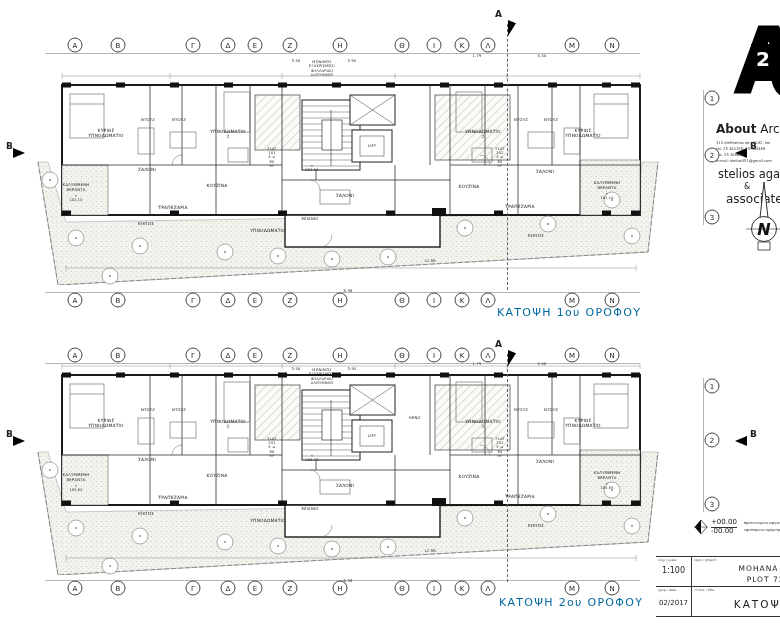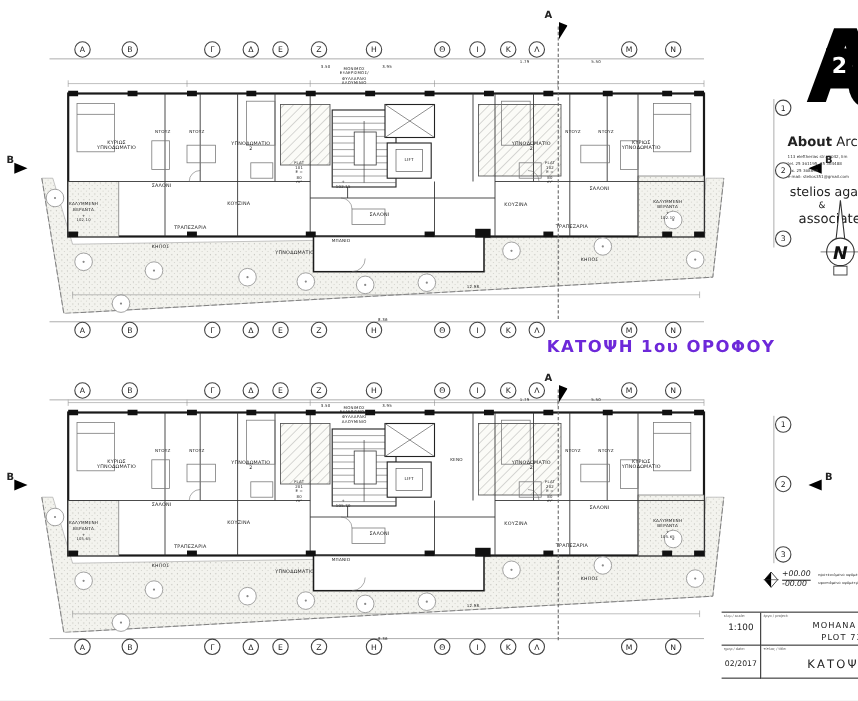--- a/index.html
+++ b/index.html
@@ -4,21 +4,21 @@
 <style>
   html,body{margin:0;padding:0;background:#e8e8e8;}
   .sheet{position:relative;width:780px;height:637px;background:#fff;overflow:hidden;
          font-family:"DejaVu Sans",sans-serif;color:#222;}
   .abs{position:absolute;}
   .lbl{position:absolute;transform:translate(-50%,-50%);white-space:pre-line;text-align:center;
        color:#222;line-height:1.2;letter-spacing:.2px;}
   .gb{position:absolute;width:13px;height:13px;border:1px solid #444;border-radius:50%;
       transform:translate(-50%,-50%);display:flex;align-items:center;justify-content:center;
       font-size:7px;background:#fff;z-index:5;}
-  .plan-title{position:absolute;font-size:15px;letter-spacing:1.3px;font-weight:700;color:#6d28d9;}
+  .plan-title{position:absolute;font-size:11px;letter-spacing:1.3px;font-weight:400;color:#0369a1;}
   .hline{position:absolute;height:0;border-top:0.7px solid #b5b5b5;}
   .vline{position:absolute;width:0;border-left:0.7px solid #b5b5b5;}
   .secline{position:absolute;width:0;border-left:1px dashed #666;}
   .aflag{position:absolute;width:8px;height:16px;background:#000;clip-path:polygon(0 0,100% 20%,0 100%);}
   .amark{position:absolute;font-size:9px;font-weight:bold;}
   .btri-r{position:absolute;width:0;height:0;border-top:5px solid transparent;
           border-bottom:5px solid transparent;border-left:12px solid #000;}
   .btri-l{position:absolute;width:0;height:0;border-top:5px solid transparent;
           border-bottom:5px solid transparent;border-right:12px solid #000;}
   .bmark{position:absolute;font-size:9px;font-weight:bold;}
@@ -28,21 +28,21 @@
   .logo-2{position:absolute;left:751px;top:44px;width:24px;height:30px;background:#000;color:#fff;
           font-size:20px;font-weight:bold;display:flex;align-items:center;justify-content:center;z-index:2;}
   .logo-blob{position:absolute;left:771px;top:52px;width:34px;height:46px;background:#000;border-radius:50%;}
   .about{position:absolute;left:716px;top:122px;font-size:12px;white-space:nowrap;}
   .addr{position:absolute;left:716px;top:141px;font-size:3.7px;line-height:1.6;white-space:nowrap;color:#333;}
   .principal{position:absolute;left:718px;top:167px;font-size:11.5px;white-space:nowrap;}
   .amp{position:absolute;left:744px;top:182px;font-size:8px;}
   .assoc{position:absolute;left:726px;top:192px;font-size:12px;white-space:nowrap;}
   
   .lvl{position:absolute;left:694px;top:519px;display:flex;align-items:flex-start;gap:3px;}
-  .lvl-nums{font-size:7px;font-style:italic;line-height:1.1;}
+  .lvl-nums{font-size:7px;line-height:1.1;}
   .lvl-nums .minus{border-top:0.8px solid #333;}
   .lvl-labels{font-size:3.5px;line-height:2.1;white-space:nowrap;color:#333;margin-left:4px;margin-top:1px;}
   
   .tb{position:absolute;left:656px;top:556px;width:190px;height:60px;border-top:1.2px solid #333;
       display:grid;grid-template-columns:36px 1fr;grid-template-rows:30px 30px;}
   .tb-cell{border-right:1px solid #333;border-bottom:1px solid #333;position:relative;overflow:hidden;}
   .tb-lab{position:absolute;left:2px;top:1px;font-size:3.2px;color:#555;white-space:nowrap;}
   .tb-val{position:absolute;left:0;right:0;top:9px;text-align:center;}
 </style>
 </head>
@@ -353,20 +353,21 @@
 ΒΕΡΑΝΤΑ</div>
       <div class="lbl" style="left: 607px; top: 486px; font-size: 3.4px;">+ 105.65</div>
       <div class="lbl" style="left: 536px; top: 526px; font-size: 4.2px;">ΚΗΠΟΣ</div>
       <div class="lbl" style="left: 415px; top: 418px; font-size: 3.8px;">ΚΕΝΟ</div>
       <div class="lbl" style="left: 372px; top: 436px; font-size: 3.8px;">LIFT</div>
       <div class="lbl" style="left: 348px; top: 581px; font-size: 3.6px;">8.36</div>
       <div class="lbl" style="left: 430px; top: 551px; font-size: 3.6px;">12.98</div>
     </div>
 
   <div class="plan-title" style="left:497px;top:306px">ΚΑΤΟΨΗ 1ου ΟΡΟΦΟΥ</div>
+  <div class="plan-title" style="left:499px;top:596px">ΚΑΤΟΨΗ 2ου ΟΡΟΦΟΥ</div>
 
   <div class="logo-a">A</div>
   <div class="logo-2">2</div>
   <div class="logo-blob"></div>
   <div class="about"><b>About</b><span> Archi</span></div>
   <div class="addr">
     <div>113 eleftherias str., 3042, lim</div>
     <div>tel. 25 361195, 25 364488</div>
     <div>fax. 25 368699</div>
     <div>e-mail: stelios351@gmail.com</div>

